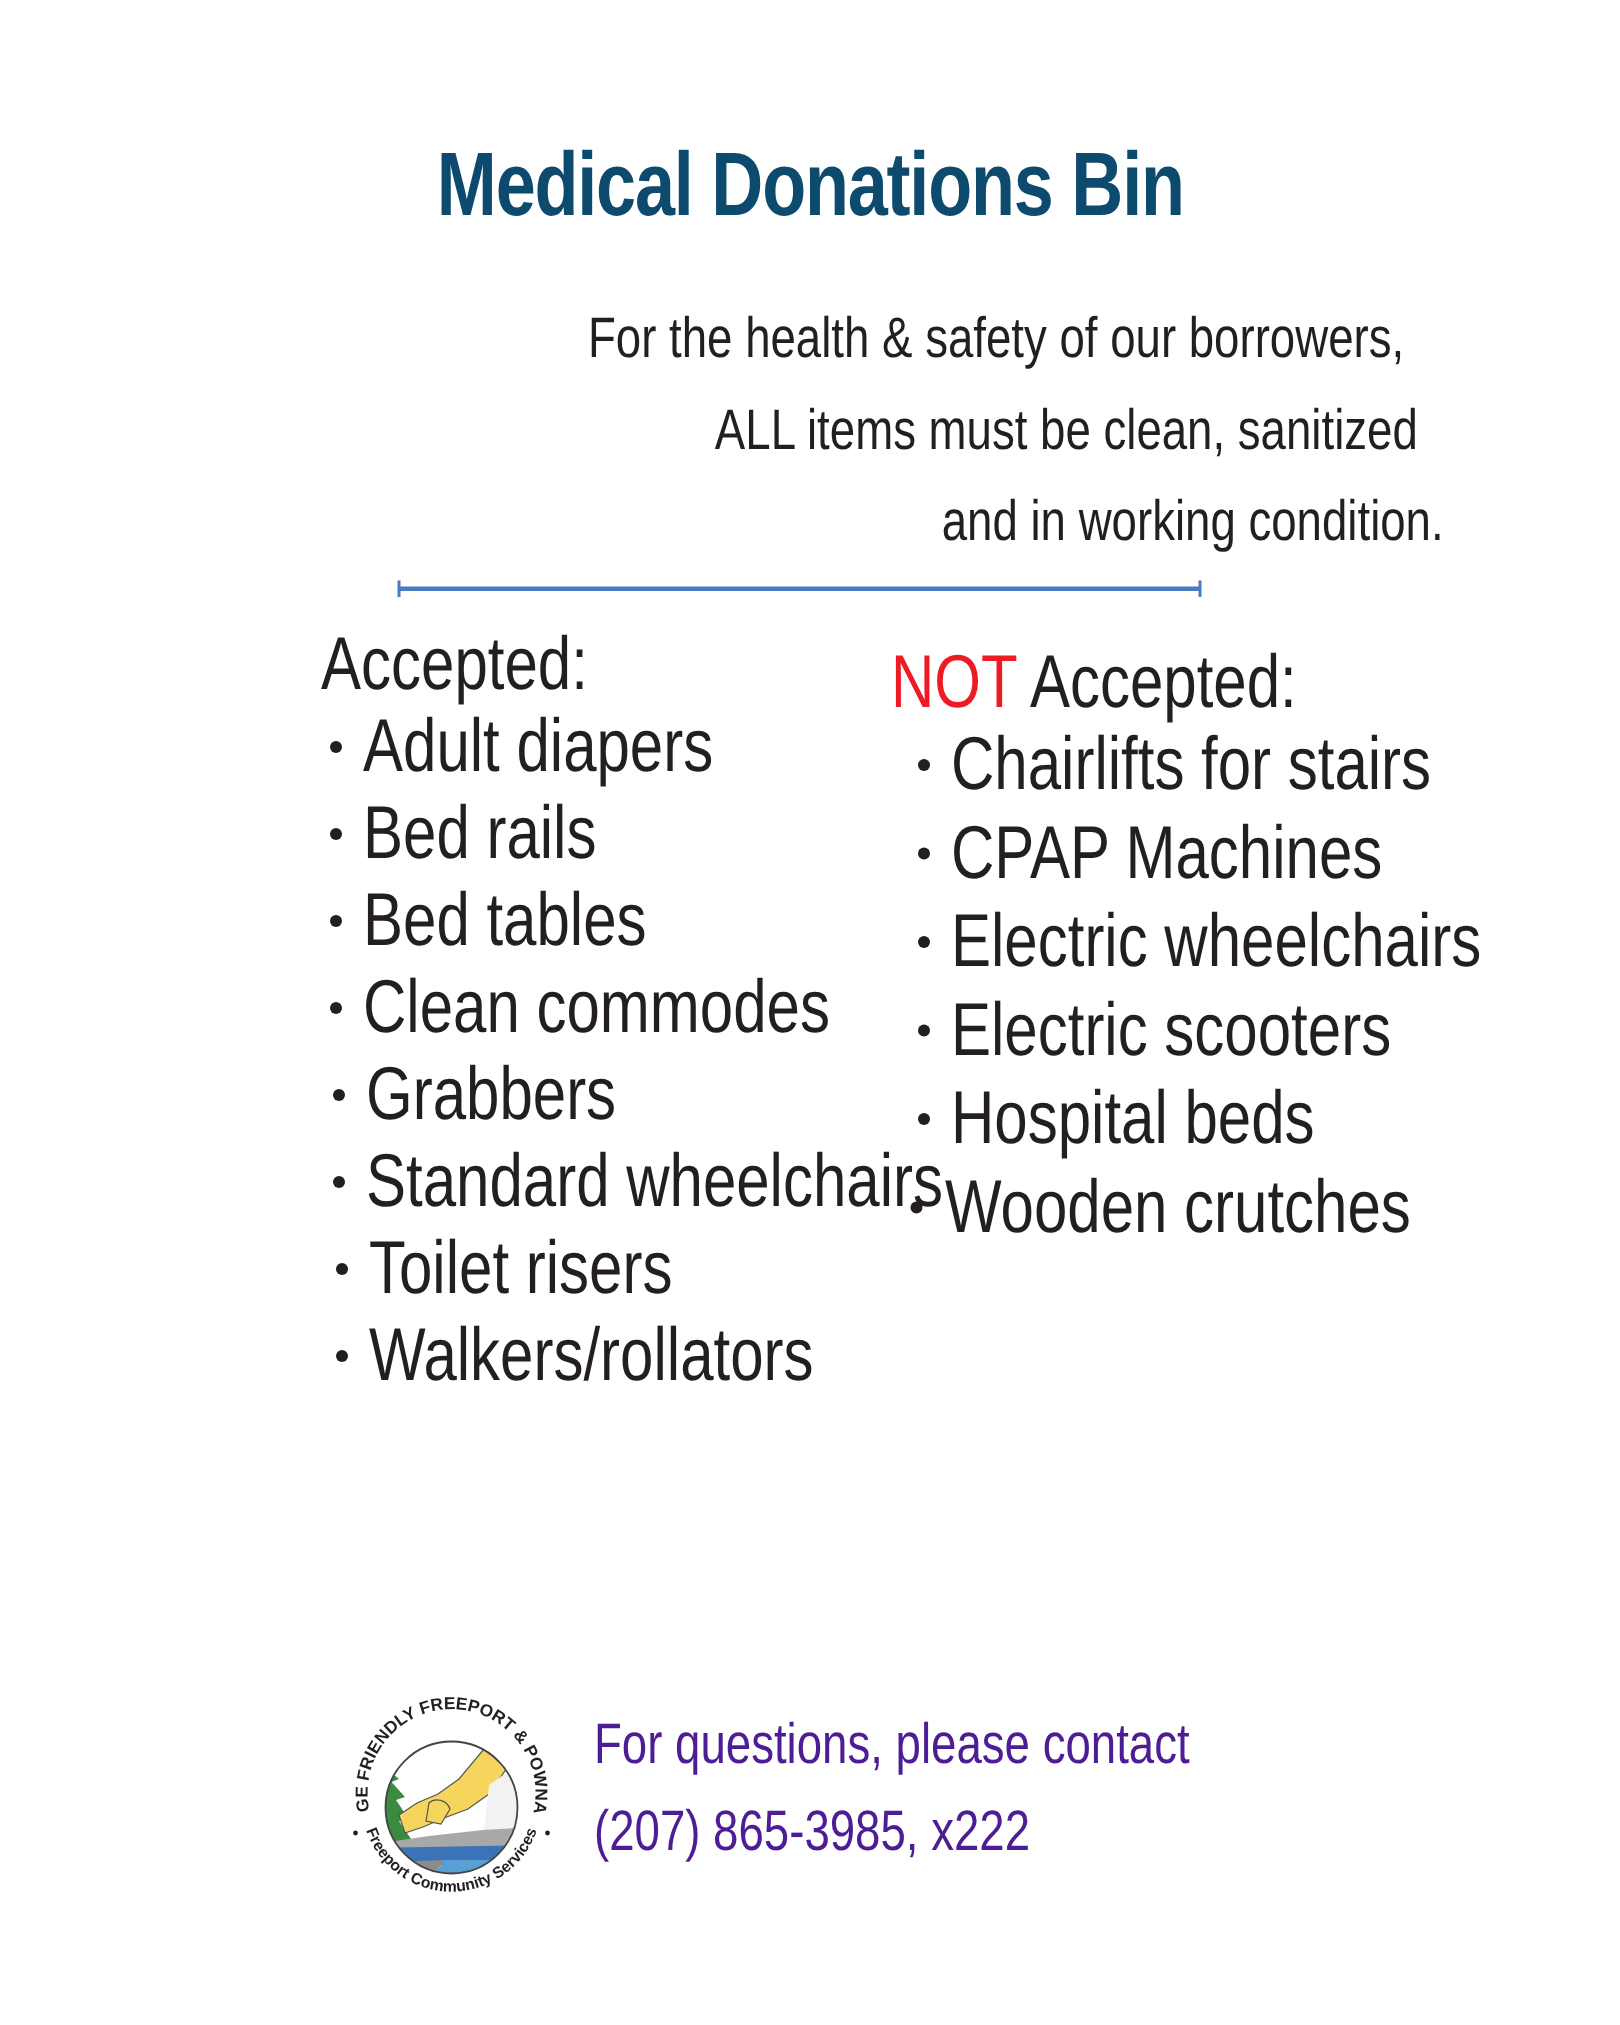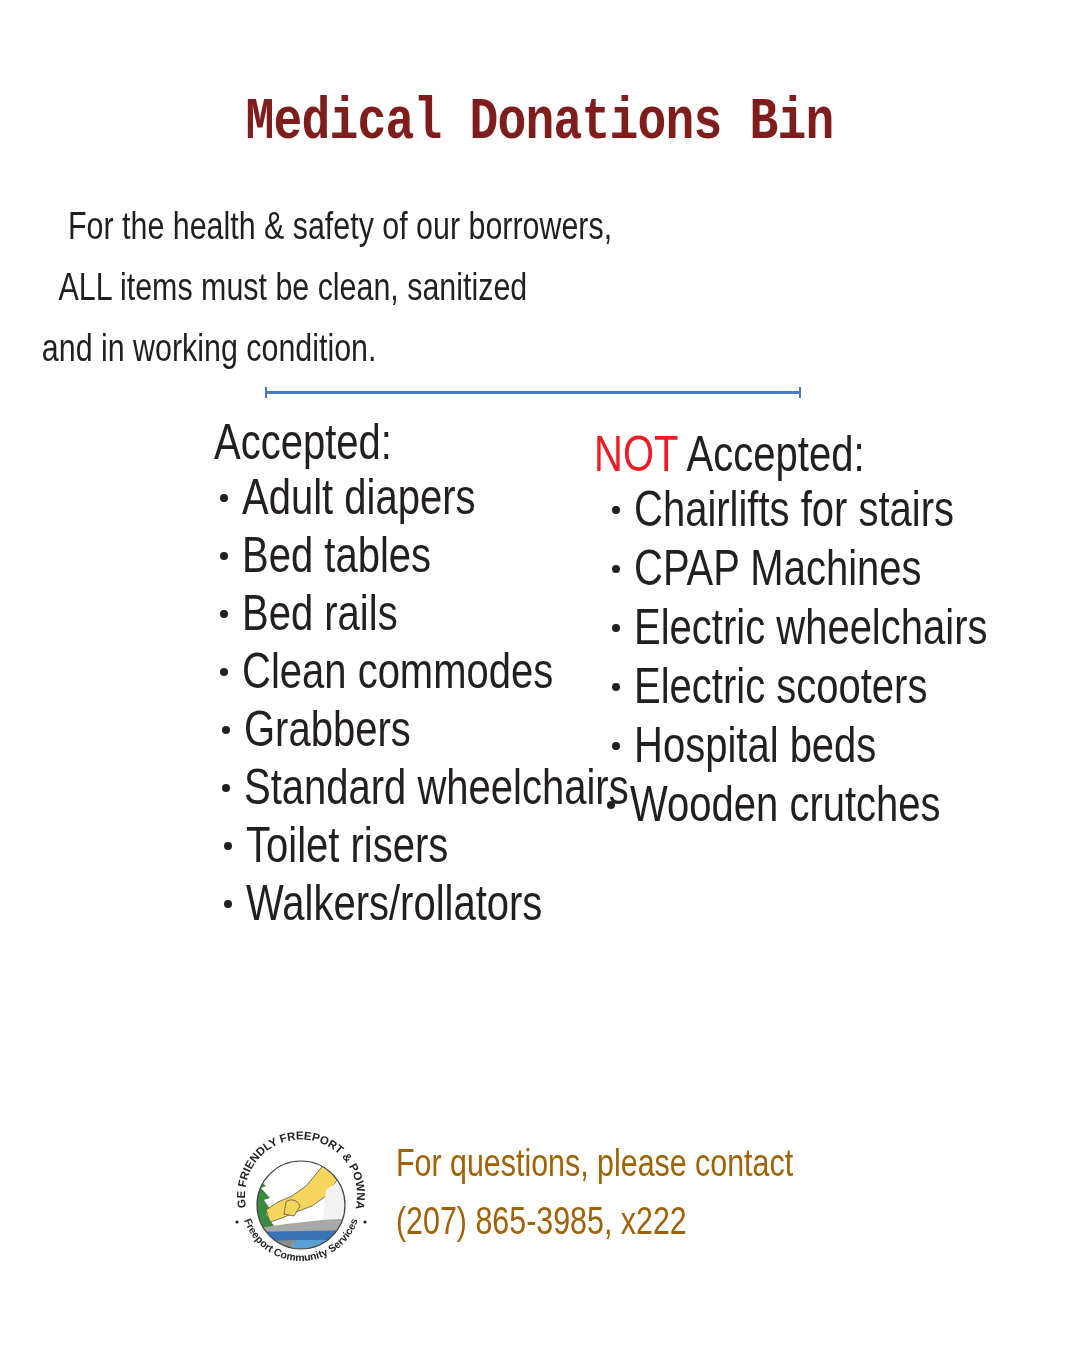--- a/index.html
+++ b/index.html
@@ -14,37 +14,37 @@
       overflow: hidden;
       font-family: "Liberation Sans Narrow", "Liberation Sans", sans-serif;
       color: #231f20;
     }
     .title {
       position: absolute;
       top: 88px;
       left: 0;
       width: 1080px;
       text-align: center;
-      font-family: Liberation Mono, monospace;
+      font-family: Liberation Sans, sans-serif;
       font-weight: bold;
       font-size: 60px;
-      color: #7f1d1d;
+      color: #0c4a6e;
       letter-spacing: -1px;
     }
     .title span {
       display: inline-block;
       transform: scaleX(0.80);
       transform-origin: center center;
     }
     .intro {
       position: absolute;
       top: 196px;
       left: 0;
       width: 1004px;
-      text-align: left;
+      text-align: right;
       font-family: "Liberation Sans", sans-serif;
       font-size: 38px;
       line-height: 61px;
       color: #231f20;
     }
     .intro .line {
       display: block;
     }
     .intro .line span {
       display: inline-block;
@@ -128,21 +128,21 @@
       width: 150px;
       height: 150px;
     }
     .contact {
       position: absolute;
       left: 396px;
       top: 1134px;
       font-family: "Liberation Sans", sans-serif;
       font-size: 38px;
       line-height: 58px;
-      color: #a16207;
+      color: #4c1d95;
       white-space: nowrap;
     }
     .contact .line span {
       display: inline-block;
       transform: scaleX(0.80);
       transform-origin: left center;
     }
   </style>
 </head>
 <body>
@@ -163,25 +163,25 @@
   <div class="col-heading">
     <span class="sq">Accepted:</span>
   </div>
 
   <div class="item" style="left:0">
     <span class="bullet" style="left:6px"></span>
     <span class="txt" style="left:28px">Adult diapers</span>
   </div>
   <div class="item">
     <span class="bullet" style="left:6px"></span>
+    <span class="txt" style="left:28px">Bed rails</span>
+  </div>
+  <div class="item">
+    <span class="bullet" style="left:6px"></span>
     <span class="txt" style="left:28px">Bed tables</span>
-  </div>
-  <div class="item">
-    <span class="bullet" style="left:6px"></span>
-    <span class="txt" style="left:28px">Bed rails</span>
   </div>
   <div class="item">
     <span class="bullet" style="left:6px"></span>
     <span class="txt" style="left:28px">Clean commodes</span>
   </div>
   <div class="item">
     <span class="bullet" style="left:8px"></span>
     <span class="txt" style="left:30px">Grabbers</span>
   </div>
   <div class="item">

